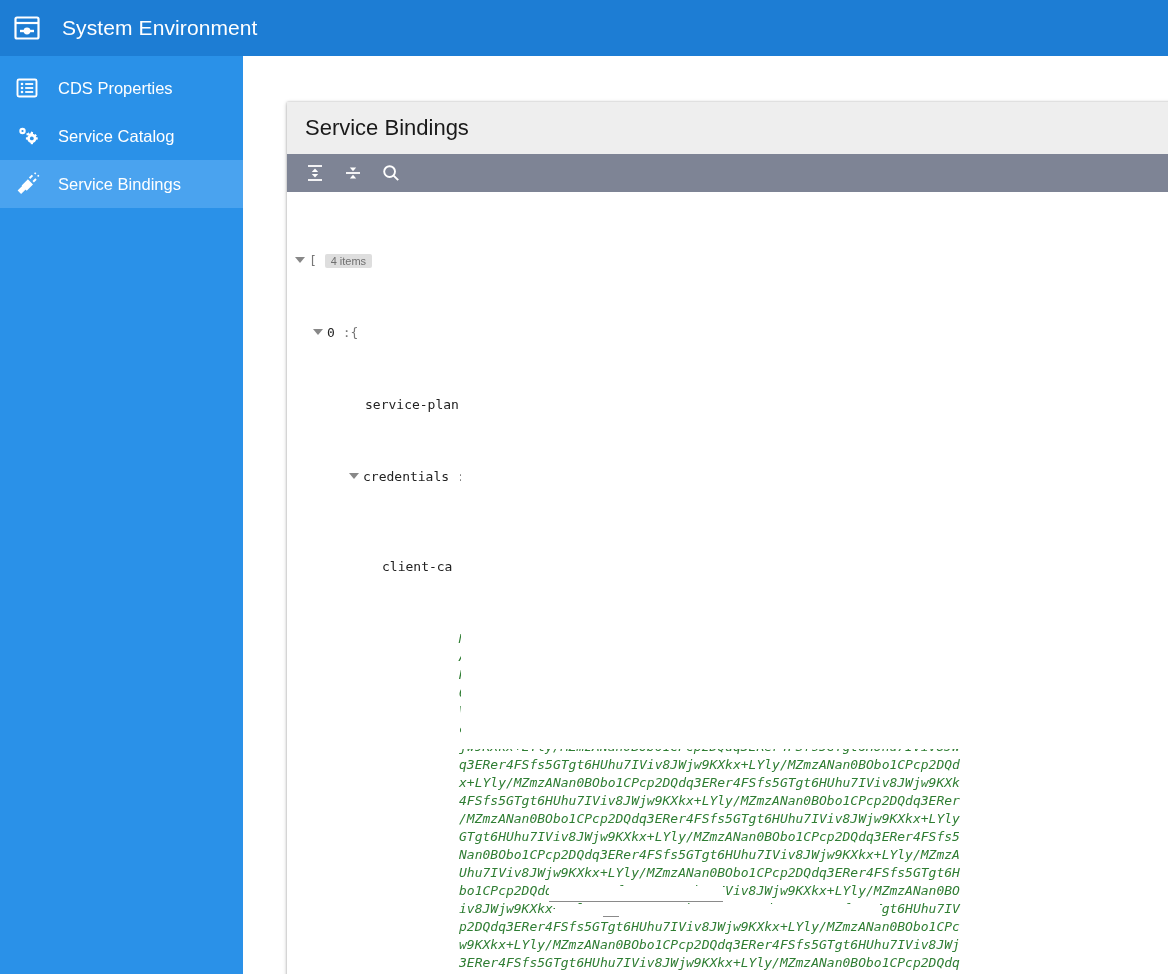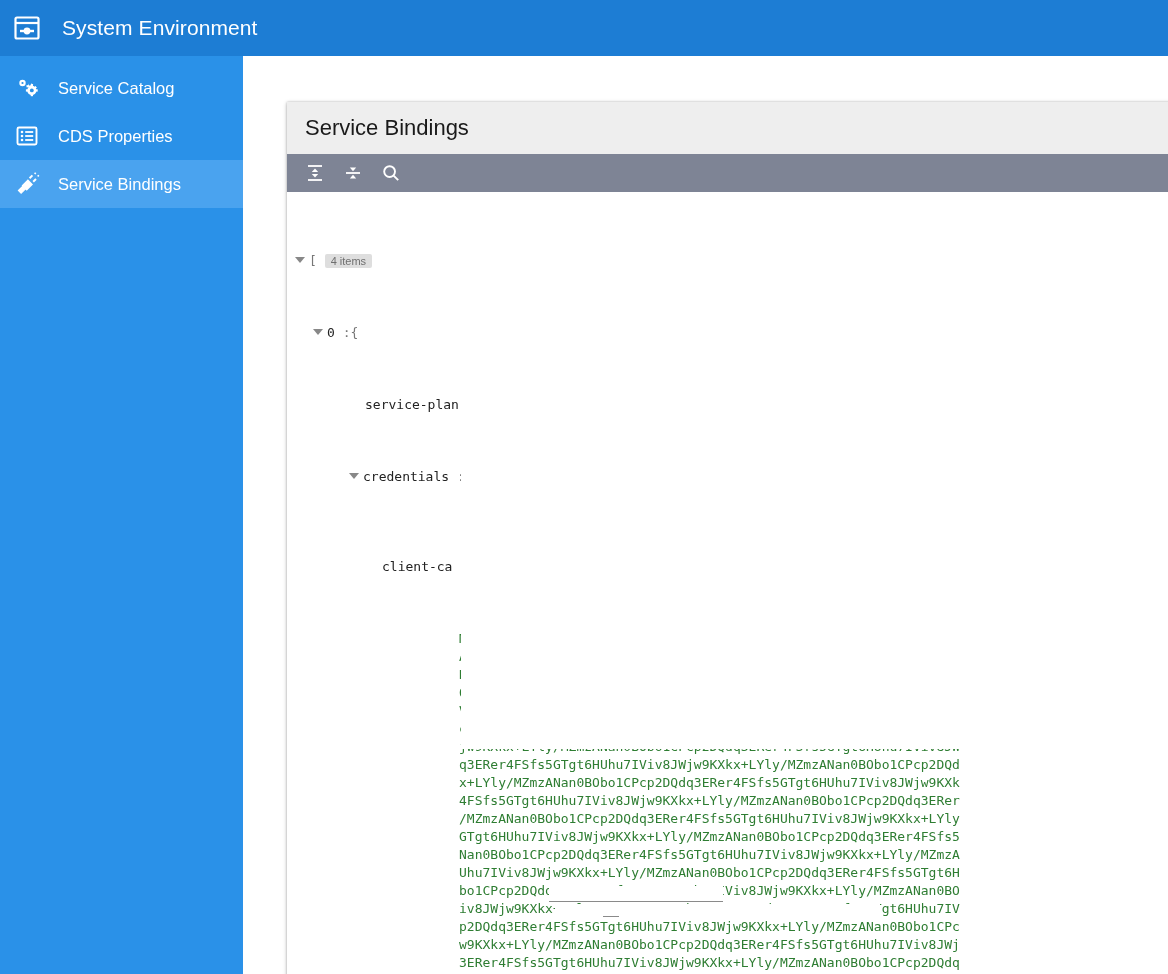--- a/index.html
+++ b/index.html
@@ -131,21 +131,21 @@
     width: 0; height: 0;
     border-left: 5px solid transparent;
     border-right: 5px solid transparent;
     border-top: 6px solid #888888;
     vertical-align: 2px;
     margin-right: 4px;
     cursor: pointer;
   }
   .key   { color: #222222; }
   .punct { color: #777777; }
-  .val   { color: #2e7d32; }
+  .val   { color: #2e7d32; font-style: italic; }
   .badge {
     background: #dedede;
     color: #6f6f6f;
     font-size: 11px;
     padding: 1px 6px;
     border-radius: 2px;
     font-family: "Liberation Sans", sans-serif;
   }
 
   
@@ -181,55 +181,55 @@
         <line x1="2.5" y1="9" x2="25.5" y2="9" stroke="#ffffff" stroke-width="2.2"></line>
         <circle cx="14" cy="17" r="3.4" fill="#ffffff"></circle>
         <rect x="7" y="15.8" width="5" height="2.4" fill="#ffffff"></rect>
         <rect x="16" y="15.8" width="5" height="2.4" fill="#ffffff"></rect>
       </svg>
     </span>
     <span class="appbar-title">System Environment</span>
   </div>
 
   <nav class="sidenav">
+
+    <div class="nav-item">
+      <span class="nav-icon">
+        <svg width="24" height="24" viewBox="0 0 24 24" aria-hidden="true">
+          <rect x="2.5" y="3.5" width="19" height="17" rx="1.5" fill="none" stroke="#ffffff" stroke-width="1.9"></rect>
+          <circle cx="7" cy="8" r="1.3" fill="#ffffff"></circle>
+          <circle cx="7" cy="12" r="1.3" fill="#ffffff"></circle>
+          <circle cx="7" cy="16" r="1.3" fill="#ffffff"></circle>
+          <rect x="10.2" y="7.1" width="8" height="1.8" fill="#ffffff"></rect>
+          <rect x="10.2" y="11.1" width="8" height="1.8" fill="#ffffff"></rect>
+          <rect x="10.2" y="15.1" width="8" height="1.8" fill="#ffffff"></rect>
+        </svg>
+      </span>
+      <span class="nav-label">CDS Properties</span>
+    </div>
 
     <div class="nav-item">
       <span class="nav-icon">
         <svg width="24" height="24" viewBox="0 0 24 24" aria-hidden="true">
           <g fill="#ffffff">
             <circle cx="7.5" cy="7" r="3.2"></circle>
             <circle cx="7.5" cy="7" r="1.1" fill="#2a91e8"></circle>
             <path d="M14 9.5 l1.6 0 .5-1.9 2.1 .6-.5 1.9 1.3 1 1.6-1.1 1.3 1.7-1.6 1.1 .5 1.9-2.1 .6-.5-1.9-1.6 0-.9 1.7-1.9-1 .9-1.7-1-1.3-1.9 .5-.6-2.1 1.9-.5 0-1.6z"></path>
             <circle cx="16.8" cy="14.4" r="4.6"></circle>
             <circle cx="16.8" cy="14.4" r="1.9" fill="#2a91e8"></circle>
             <rect x="15.7" y="8.6" width="2.3" height="3"></rect>
             <rect x="15.7" y="17.2" width="2.3" height="3"></rect>
             <rect x="10.9" y="13.3" width="3" height="2.3"></rect>
             <rect x="19.7" y="13.3" width="3" height="2.3"></rect>
           </g>
         </svg>
       </span>
       <span class="nav-label">Service Catalog</span>
     </div>
 
-    <div class="nav-item">
-      <span class="nav-icon">
-        <svg width="24" height="24" viewBox="0 0 24 24" aria-hidden="true">
-          <rect x="2.5" y="3.5" width="19" height="17" rx="1.5" fill="none" stroke="#ffffff" stroke-width="1.9"></rect>
-          <circle cx="7" cy="8" r="1.3" fill="#ffffff"></circle>
-          <circle cx="7" cy="12" r="1.3" fill="#ffffff"></circle>
-          <circle cx="7" cy="16" r="1.3" fill="#ffffff"></circle>
-          <rect x="10.2" y="7.1" width="8" height="1.8" fill="#ffffff"></rect>
-          <rect x="10.2" y="11.1" width="8" height="1.8" fill="#ffffff"></rect>
-          <rect x="10.2" y="15.1" width="8" height="1.8" fill="#ffffff"></rect>
-        </svg>
-      </span>
-      <span class="nav-label">CDS Properties</span>
-    </div>
-
     <div class="nav-item active">
       <span class="nav-icon">
         <svg width="26" height="26" viewBox="0 0 26 26" aria-hidden="true">
           <g fill="#ffffff" stroke="#ffffff">
             <path d="M4.5 19.5 l4.2-4.2 2.6 2.6 -4.2 4.2 z" stroke-width="1.2"></path>
             <path d="M9.3 14.6 l4.6-4.6 3.4 3.4 -4.6 4.6 z" stroke-width="2.4" fill="#ffffff"></path>
             <line x1="15.6" y1="7.2" x2="18.4" y2="4.4" stroke-width="2"></line>
             <line x1="19.2" y1="10.8" x2="22" y2="8" stroke-width="2"></line>
             <line x1="20.8" y1="3.2" x2="21.6" y2="1.6" stroke-width="1.6"></line>
             <line x1="23.6" y1="5.2" x2="25" y2="4.4" stroke-width="1.6"></line>

